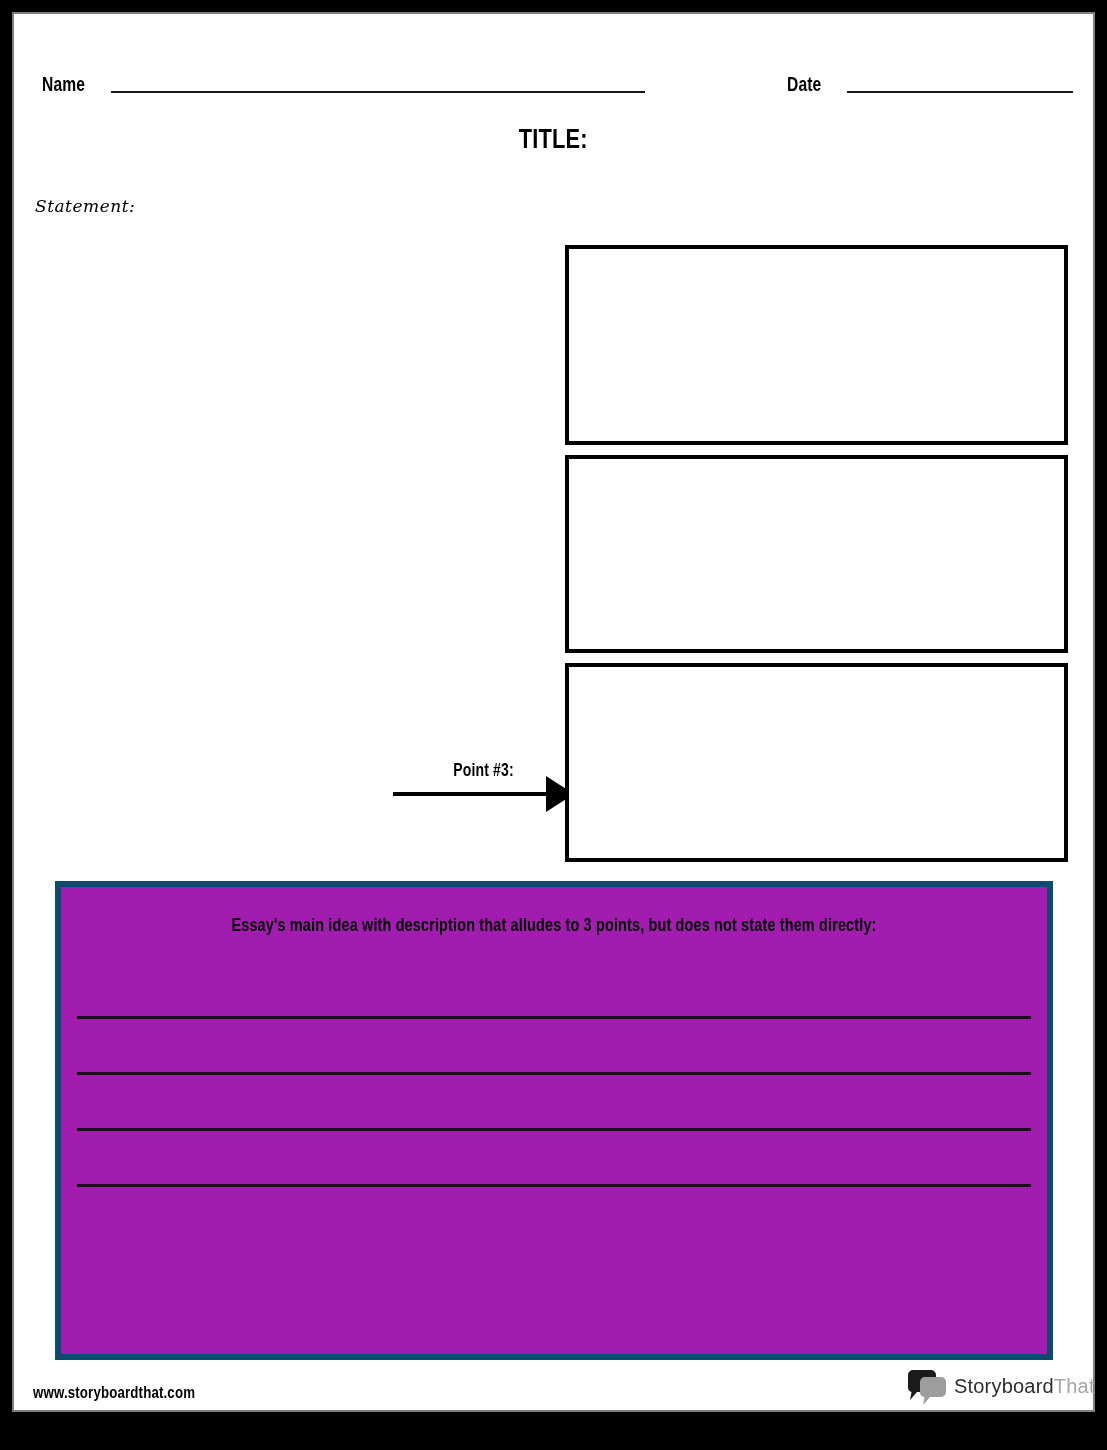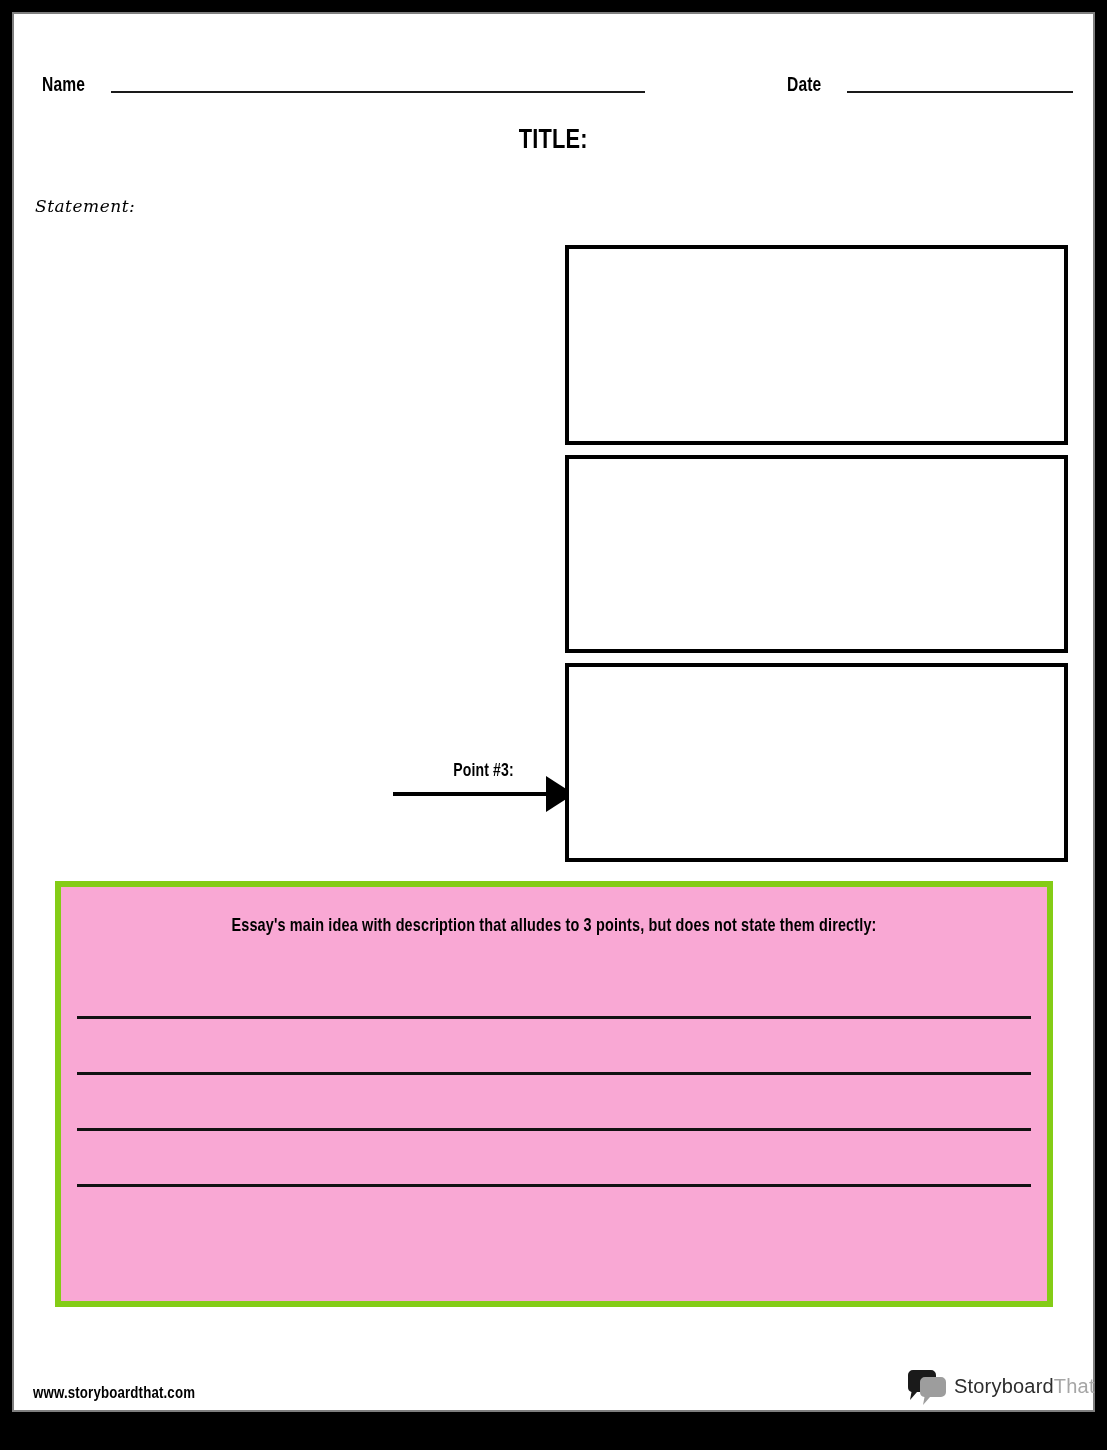--- a/index.html
+++ b/index.html
@@ -59,22 +59,22 @@
                        text-align:center; font-size:18px; }
   .arrow .arrow-line{ position:absolute; left:0; top:34px; width:154px;
                       height:4px; background:#000; }
   .arrow .arrow-head{ position:absolute; left:153px; top:18px; width:0; height:0;
                       border-left:28px solid #000;
                       border-top:18px solid transparent;
                       border-bottom:18px solid transparent; }
 
   
   .essay-box{
-    left:41px; top:867px; width:998px; height:426px;
-    border:6px solid #84cc16; background:#f9a8d4;
+    left:41px; top:867px; width:998px; height:479px;
+    border:6px solid #0c4a6e; background:#a21caf;
   }
   .essay-title{ width:100%; text-align:center; margin-top:27px; font-size:18.5px; }
   .write-line{ position:absolute; left:16px; right:16px; height:3px; background:#121212; }
   .write-line-1{ top:129px; } .write-line-2{ top:185px; }
   .write-line-3{ top:241px; } .write-line-4{ top:297px; }
 
   
   .site-url{ left:19px; top:1369px; font-size:17px; }
   .logo{ left:892px; top:1352px; display:flex; align-items:center; gap:6px; }
   .logo-text{ font-size:20px; letter-spacing:0.2px; white-space:nowrap; }

